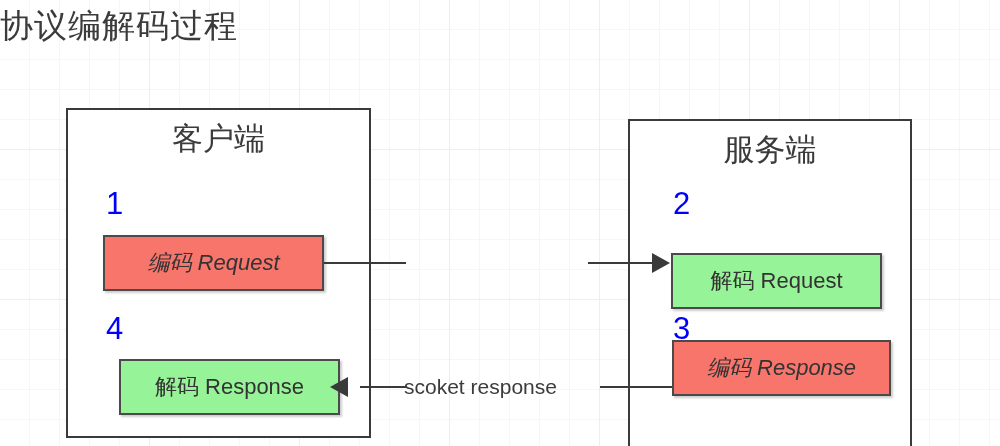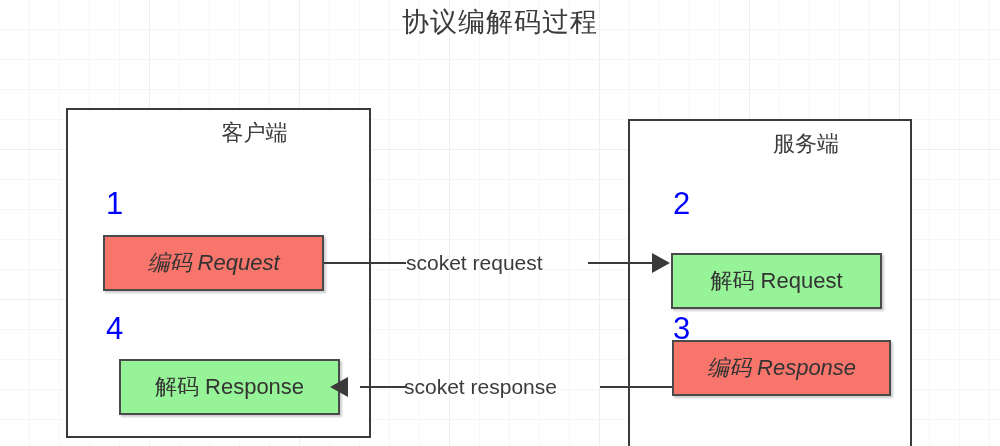--- a/index.html
+++ b/index.html
@@ -31,22 +31,22 @@
       30px 30px;
     background-position: -1px -1px, -1px -1px, -1px -1px, -1px -1px;
   }
 
   
   .page-title {
     position: absolute;
     left: 0;
     top: 4px;
     width: 1000px;
-    text-align: center;
-    font-size: 27px;
+    text-align: left;
+    font-size: 33px;
     color: #3b3b3b;
     letter-spacing: 1px;
     white-space: nowrap;
   }
 
   
   .container-box {
     position: absolute;
     background: #ffffff;
     border: 2px solid #3a3a3a;
@@ -64,24 +64,23 @@
     width: 284px;
     height: 330px;
     margin-top: 11px;
   }
   .container-title {
     position: absolute;
     left: 0;
     top: 8px;
     width: 100%;
     text-align: center;
-    font-size: 22px;
+    font-size: 31px;
     color: #3b3b3b;
     white-space: nowrap;
-    padding-left: 36px;
   }
 
   
   .step-number {
     position: absolute;
     font-size: 31px;
     color: #0000ff;
     line-height: 1;
     white-space: nowrap;
   }
@@ -180,21 +179,20 @@
     <span>解码 Request</span>
   </div>
 
   <div class="step-number" id="step-3">3</div>
 
   <div class="process-box box-red" id="encode-response">
     <span>编码 Response</span>
   </div>
 
   <div class="conn-line" id="req-line-a"></div>
-  <div class="conn-label" id="req-label">scoket request</div>
   <div class="conn-line" id="req-line-b"></div>
   <div class="arrow-head arrow-right" id="req-arrow"></div>
 
   <div class="conn-line" id="res-line-a"></div>
   <div class="conn-label" id="res-label">scoket response</div>
   <div class="conn-line" id="res-line-b"></div>
   <div class="arrow-head arrow-left" id="res-arrow"></div>
 
 </div>
 

